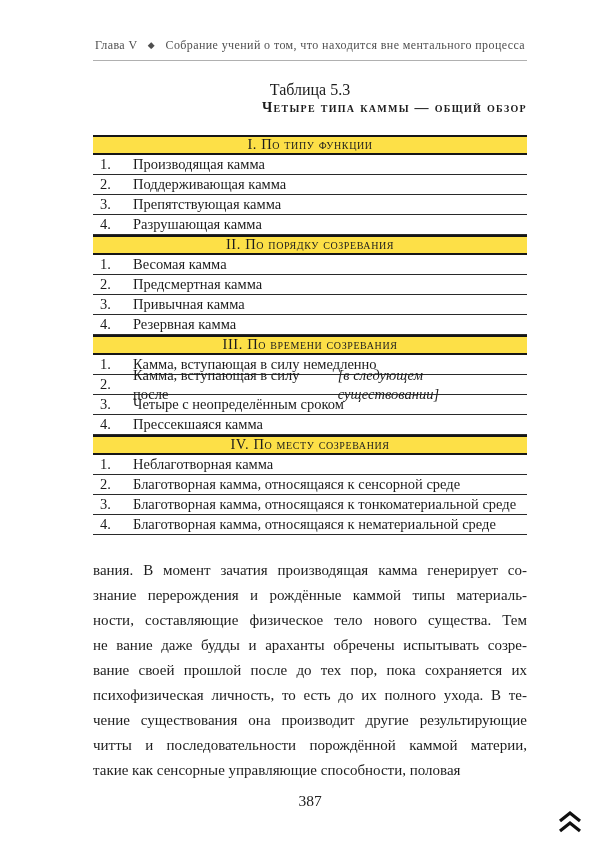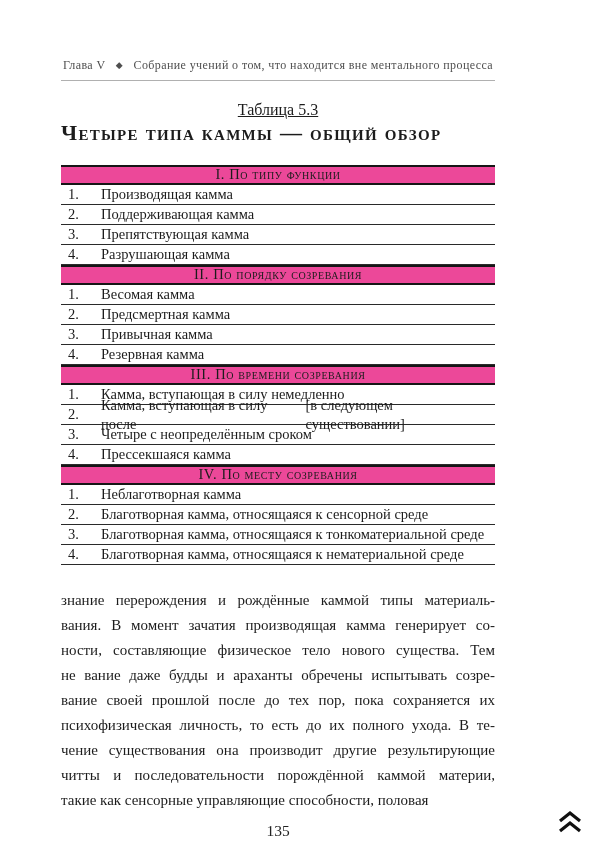--- a/index.html
+++ b/index.html
@@ -4,67 +4,67 @@
 <style>
   * { margin: 0; padding: 0; box-sizing: border-box; }
   html, body { width: 600px; height: 852px; }
   body {
     background: #ffffff;
     color: #1c1c1c;
     font-family: "Liberation Serif", serif;
     position: relative;
     overflow: hidden;
   }
-  .content { width: 434px; margin-left: 61px; padding-top: 58px; }
+  .content { width: 434px; margin-left: 93px; padding-top: 38px; }
 
   
   .running-head {
     text-align: center;
     font-size: 12px;
     color: #4f4f4f;
     letter-spacing: 0.4px;
     white-space: nowrap;
   }
   .running-head .sep { display: inline-block; margin: 0 7px; font-size: 9px; vertical-align: 1px; }
   .head-rule { border: none; border-top: 1px solid #b0b0b0; margin-top: 7px; }
 
   
-  .caption { text-align: center; font-size: 16px; margin-top: 20px; text-decoration: underline; }
+  .caption { text-align: center; font-size: 16px; margin-top: 20px; }
   .table-title {
-    text-align: left;
-    font-size: 22px;
+    text-align: right;
+    font-size: 14px;
     font-weight: bold;
     font-variant: small-caps;
     letter-spacing: 1.3px;
     margin-top: 1px;
   }
 
   
   .ktable { margin-top: 19px; }
   .band {
     height: 20px;
     line-height: 15px;
-    background: #ec4899;
+    background: #fde047;
     border-top: 2px solid #161616;
     border-bottom: 2px solid #161616;
     text-align: center;
     font-variant: small-caps;
     font-size: 14.5px;
     letter-spacing: 0.6px;
   }
   .row {
     height: 20px;
     border-bottom: 1px solid #2a2a2a;
     display: flex;
     align-items: center;
     font-size: 14.5px;
     line-height: 19px;
   }
   .row .num { flex: none; width: 40px; padding-left: 7px; }
-  .row .it { }
+  .row .it { font-style: italic; }
 
   
   .para { margin-top: 23px; font-size: 15px; line-height: 25px; }
   .pline { text-align: justify; text-align-last: justify; }
   .pline.last { text-align: right; text-align-last: left; }
 
   .pagenum { text-align: center; font-size: 15.5px; margin-top: 9px; color: #222; }
 
   
   .scrolltop {
@@ -165,32 +165,32 @@
       <span class="txt">Благотворная камма, относящаяся к тонкоматериальной среде</span>
     </div>
     <div class="row">
       <span class="num">4.</span>
       <span class="txt">Благотворная камма, относящаяся к нематериальной среде</span>
     </div>
 
   </div>
 
   <div class="para">
+    <div class="pline">вания. В момент зачатия производящая камма генерирует со-</div>
     <div class="pline">знание перерождения и рождённые каммой типы материаль-</div>
-    <div class="pline">вания. В момент зачатия производящая камма генерирует со-</div>
     <div class="pline">ности, составляющие физическое тело нового существа. Тем</div>
     <div class="pline">не вание даже будды и араханты обречены испытывать созре-</div>
     <div class="pline">вание своей прошлой после до тех пор, пока сохраняется их</div>
     <div class="pline">психофизическая личность, то есть до их полного ухода. В те-</div>
     <div class="pline">чение существования она производит другие результирующие</div>
     <div class="pline">читты и последовательности порождённой каммой материи,</div>
     <div class="pline last">такие как сенсорные управляющие способности, половая</div>
   </div>
 
-  <div class="pagenum">135</div>
+  <div class="pagenum">387</div>
 
 </div>
 
 <button class="scrolltop">
   <svg width="30" height="28" viewBox="0 0 30 28">
     <path d="M5 13 L15 5 L25 13" fill="none" stroke="#101010" stroke-width="3.2"></path>
     <path d="M5 23 L15 15 L25 23" fill="none" stroke="#101010" stroke-width="3.2"></path>
   </svg>
 </button>
 

